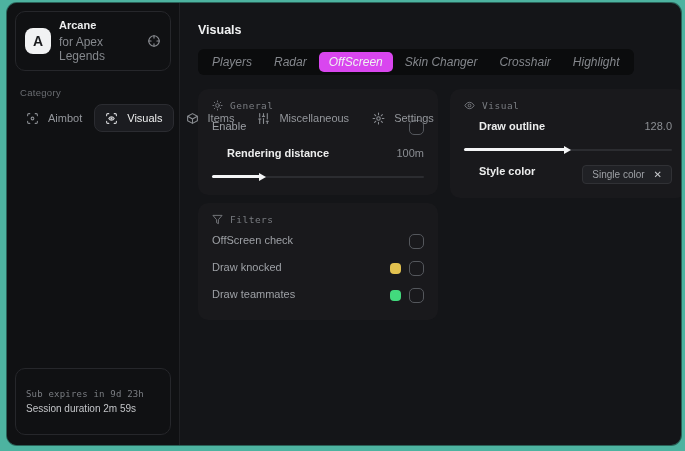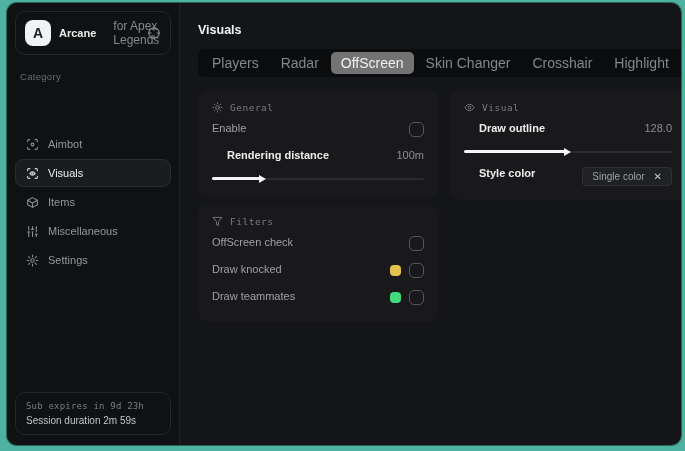--- a/index.html
+++ b/index.html
@@ -23,57 +23,57 @@
   }
   .brand-card {
     margin:8px; padding:7px 9px; display:flex; align-items:center; gap:8px;
     border:1px solid #26272b; border-radius:10px;
   }
   .logo {
     width:26px; height:26px; border-radius:8px; background:#f1f2f3;
     color:#1a1b1e; font-weight:bold; font-size:14px;
     display:flex; align-items:center; justify-content:center; flex:0 0 26px;
   }
-  .brand-text { display:flex; flex-direction:row; gap:17px; min-width:0;align-items:center; }
+  .brand-text { display:flex; flex-direction:column; gap:4px; min-width:0; }
   .brand-name { font-size:11px; font-weight:bold; color:#eceded; }
   .brand-sub  { font-size:12px; color:#85888d; }
   .brand-icon { margin-left:auto; color:#8b8e93; display:flex; }
   .category {
     margin:8px 13px 6px; font-size:9.5px; color:#6a6d72; letter-spacing:.3px;
   }
-  .nav { display:flex; flex-direction:column; gap:1px; padding:0 8px;margin-top:42px; }
+  .nav { display:flex; flex-direction:row; gap:1px; padding:0 8px; }
   .nav-item {
     height:28px; display:flex; align-items:center; gap:9px;
     padding:0 10px; border-radius:8px; border:1px solid transparent;
     font-size:11px; color:#94979c; cursor:default;
   }
   .nav-item .nicon { display:flex; color:#898c91; }
   .nav-item.selected {
     background:#1b1c20; border-color:#2b2c31; color:#eceded;
   }
   .nav-item.selected .nicon { color:#d7d8da; }
   .side-footer {
     position:absolute; left:8px; right:8px; bottom:10px;
-    border:1px solid #26272b; border-radius:10px; padding:8px 10px;
+    border:1px solid #26272b; border-radius:10px; padding:20px 10px;
     display:flex; flex-direction:column; gap:4px;
   }
   .foot1 { font-family:"DejaVu Sans Mono", monospace; font-size:9px; color:#7b7e83; letter-spacing:.2px;}
   .foot2 { font-size:10px; color:#c3c5c8; }
   
   .main { flex:1; padding:14px 16px 0 18px; }
   .page-title { font-size:12.5px; font-weight:bold; color:#f0f1f2; margin-top:6px; }
   .tabbar {
     margin-top:12px; display:inline-flex; align-items:center; gap:2px;
     background:#0b0c0d; border-radius:6px; padding:3px 4px;
   }
   .tab {
-    font-size:14px; color:#84878c; padding:3px 10px; border-radius:5px;
-    white-space:nowrap; cursor:default;
-  }
-  .tab.selected { background:#737373; color:#f0f1f2; }
+    font-size:12px; color:#84878c; padding:3px 10px; border-radius:5px;
+    white-space:nowrap; cursor:default;font-style:italic;
+  }
+  .tab.selected { background:#d946ef; color:#f0f1f2; }
   .panels { margin-top:14px; display:flex; gap:12px; align-items:flex-start; }
   .col-left  { width:240px; display:flex; flex-direction:column; gap:8px; }
   .col-right { width:236px; }
   .panel { background:#19191c; border-radius:10px; padding:11px 14px 14px; }
   .panel-head {
     display:flex; align-items:flex-start; gap:7px;
     font-family:"DejaVu Sans Mono", monospace; font-size:9.5px;
     color:#797c81; letter-spacing:.5px;
   }
   .panel-head .picon { display:flex; color:#797c81; }

